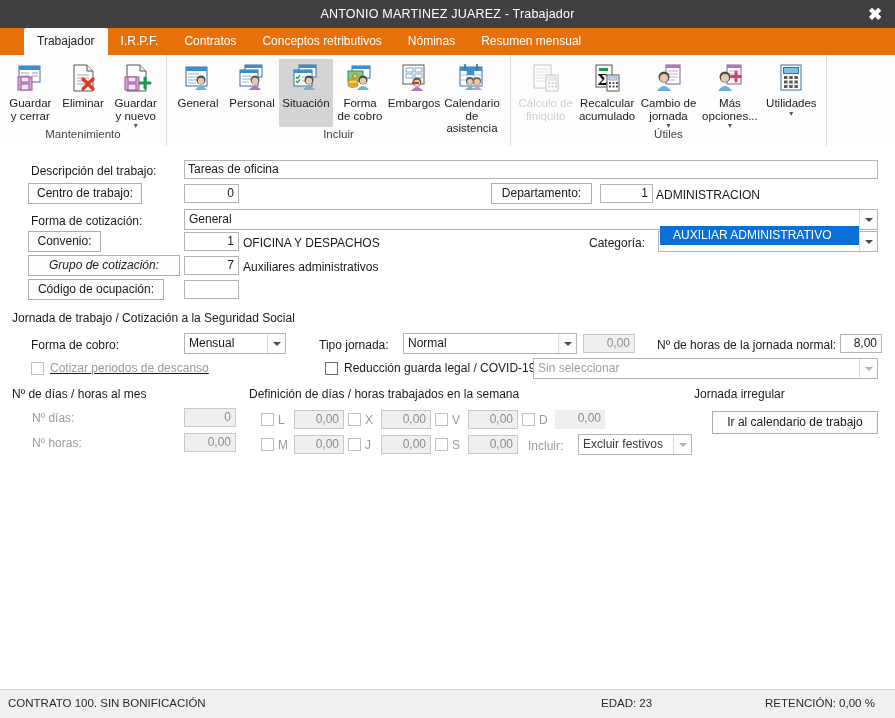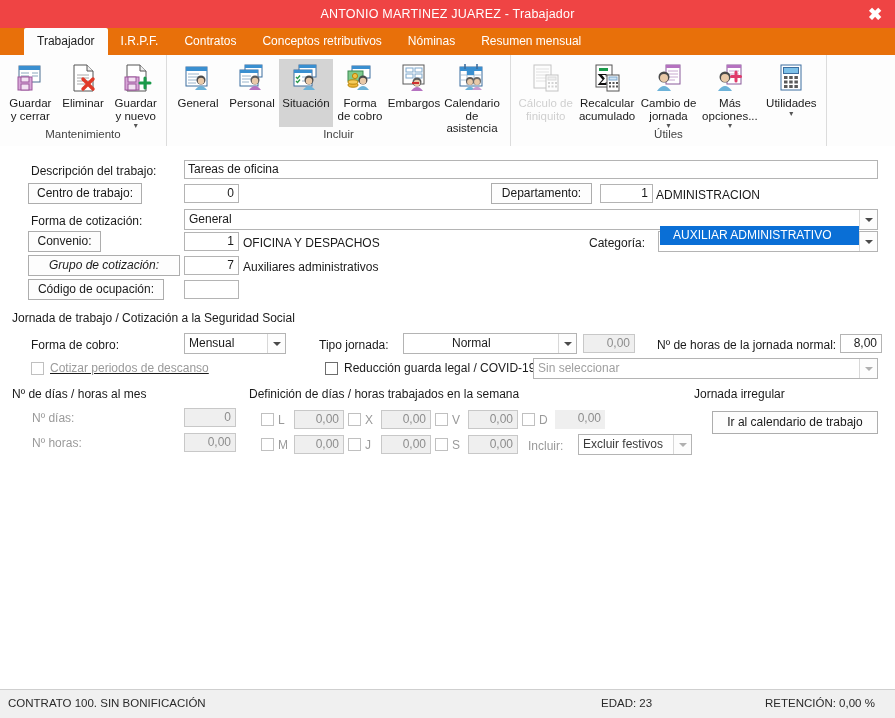--- a/index.html
+++ b/index.html
@@ -13,21 +13,21 @@
     font-family: "Liberation Sans", sans-serif;
     font-size: 12px;
     color: #1a1a1a;
     overflow: hidden;
     position: relative;
   }
 
   
   .titlebar {
     height: 28px;
-    background: #ef4444;
+    background: #404040;
     position: relative;
     display: flex;
     align-items: center;
     justify-content: center;
   }
   .titlebar-text {
     color: #ffffff;
     font-size: 12.5px;
     letter-spacing: .2px;
   }
@@ -603,21 +603,21 @@
 
   <div class="f lbl" style="left:31px; top:192px;">Forma de cobro:</div>
   <div class="f sel-box" style="left:184px; top:187px; width:102px;">
     <div class="txt">Mensual</div>
     <div class="arrowbox plain">
         <span class="arrow-dn"></span>
       </div>
   </div>
 
   <div class="f lbl" style="left:319px; top:192px;">Tipo jornada:</div>
-  <div class="f sel-box" style="left:403px; top:187px; width:174px;padding-left:44px;">
+  <div class="f sel-box" style="left:403px; top:187px; width:174px;">
     <div class="txt">Normal</div>
     <div class="arrowbox plain">
         <span class="arrow-dn"></span>
       </div>
   </div>
   <div class="f inp num ro" style="left:583px; top:188px; width:52px; line-height:17px;">0,00</div>
 
   <div class="f lbl" style="left:657px; top:192px;">Nº de horas de la jornada normal:</div>
   <div class="f inp num" style="left:840px; top:188px; width:42px;">8,00</div>
 

